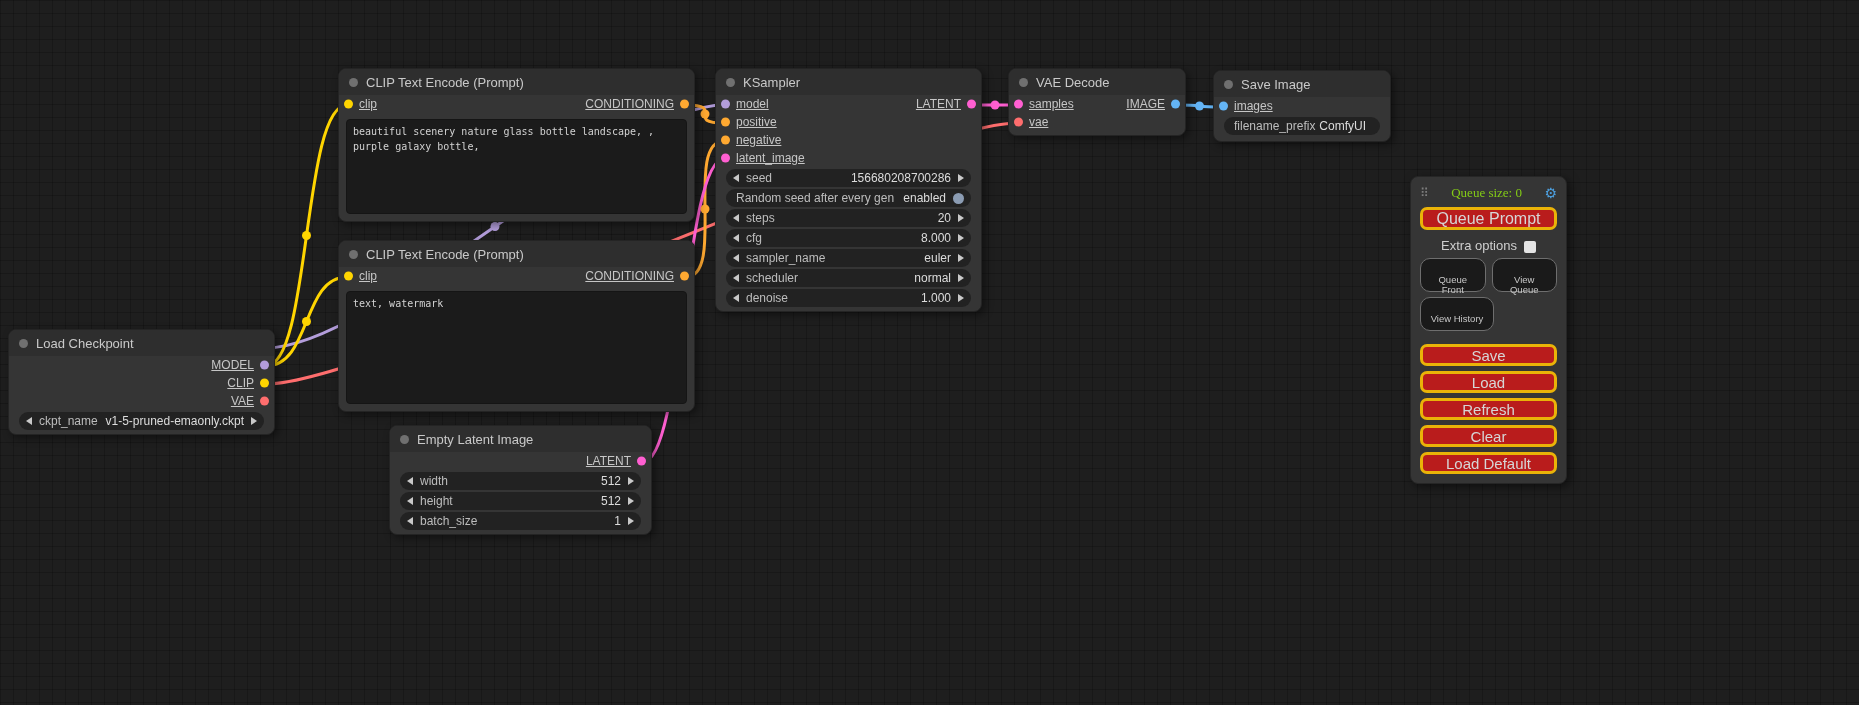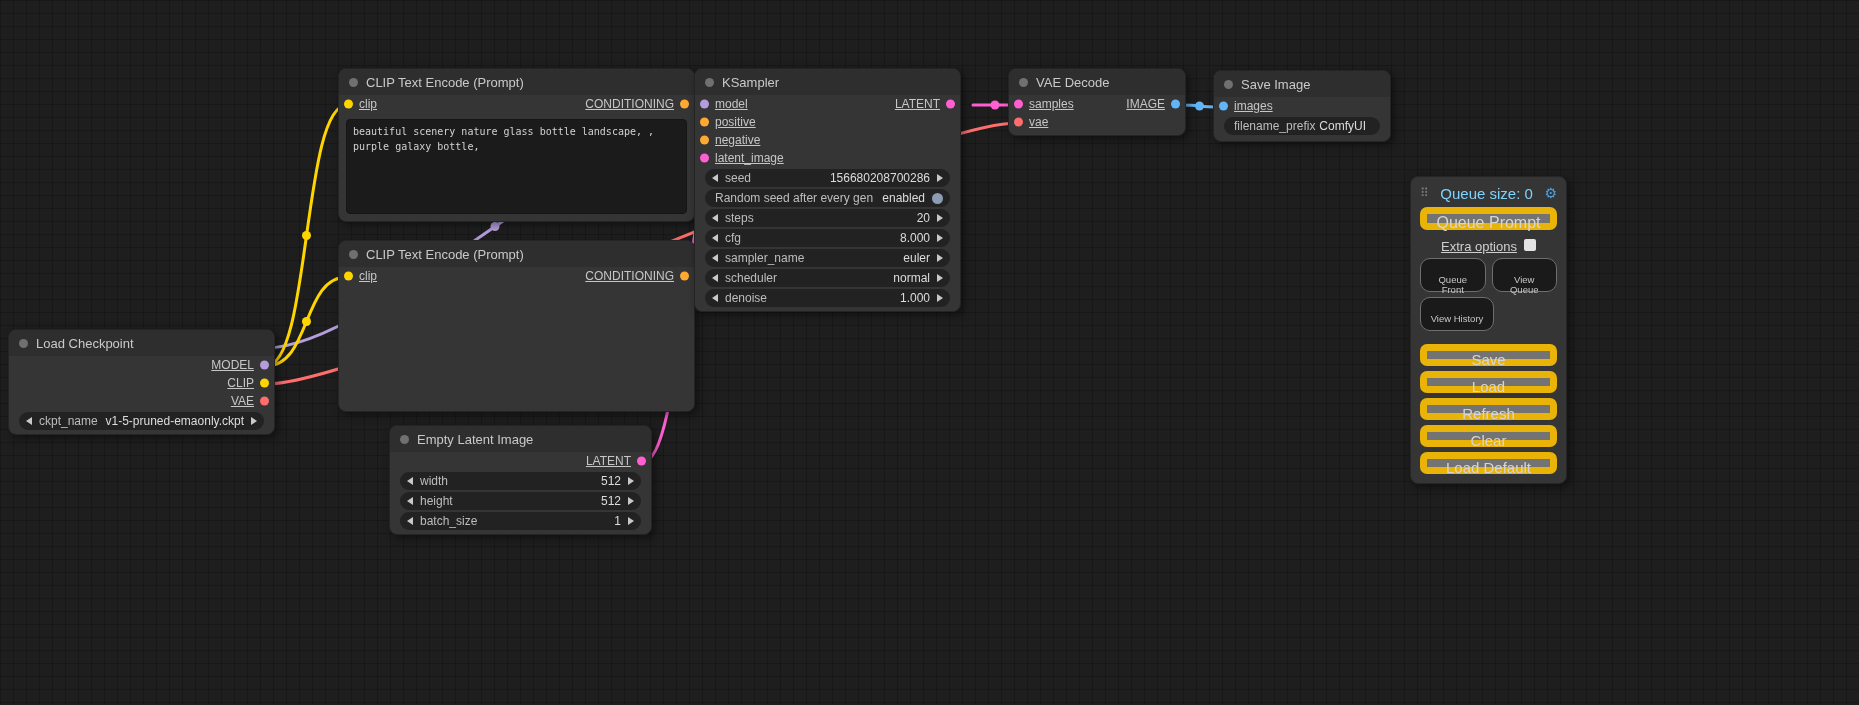--- a/index.html
+++ b/index.html
@@ -53,32 +53,32 @@
 
   
   .queue-panel{
     position:absolute;z-index:3;left:1410px;top:176px;width:157px;
     background:#353535;border:1px solid #262626;border-radius:8px;
     box-shadow:3px 3px 10px rgba(0,0,0,.5);
     padding:8px 9px 9px 9px;
   }
   .qhead{display:flex;align-items:center;height:16px;}
   .qdrag{color:#7d7d7d;font-size:12px;cursor:grab;line-height:1;}
-  .qsize{flex:1;text-align:center;color:#7dd3fc;font-size:15px;}
+  .qsize{flex:1;text-align:center;color:#84cc16;font-size:13px;font-family:Liberation Serif, serif;}
   .qgear{color:#4da0e0;font-size:14px;cursor:pointer;line-height:1;}
   .qbtn{
     display:block;width:100%;
-    background:#737373;border:7px solid #eab308;border-radius:7px;
+    background:#b91c1c;border:3px solid #eab308;border-radius:7px;
     color:#d6d6d6;font-family:"Liberation Sans",sans-serif;cursor:pointer;
   }
   .qbtn.primary{height:23px;font-size:16px;margin-top:6px;}
   .qbtn.big{height:22px;font-size:15px;}
   .qbtn.gap{margin-top:5px;}
   .qbtn.gap-top{margin-top:13px;}
-  .qextra{display:flex;align-items:flex-start;justify-content:center;gap:7px;margin-top:9px;color:#cfcfcf;font-size:13px;height:14px;text-decoration:underline;}
+  .qextra{display:flex;align-items:flex-end;justify-content:center;gap:7px;margin-top:9px;color:#cfcfcf;font-size:13px;height:14px;}
   .qcheck{width:12px;height:12px;background:#e4e4e4;border-radius:2px;cursor:pointer;}
   .qrow{display:flex;gap:6px;margin-top:5px;}
   .qrow.center{justify-content:flex-start;}
   .qbtn.small{
     width:auto;flex:1;height:13px;font-size:9.5px;line-height:1;
     border-radius:10px;border:1px solid #6e6e6e;background:#1a1a1a;color:#c8c8c8;padding:16px 6px;
   }
   .qbtn.small.history{flex:none;width:74px;}
 </style>
 </head>
@@ -150,20 +150,21 @@
     <div class="ntitle">
       <span class="tdot"></span>
       <span>CLIP Text Encode (Prompt)</span>
     </div>
     <div class="prow">
       <span class="pdot in" style="background: rgb(255, 213, 0);"></span>
       <span class="in-l">clip</span>
       <span class="out-l">CONDITIONING</span>
       <span class="pdot out" style="background: rgb(255, 169, 49);"></span>
     </div>
+    <textarea class="prompt" style="top: 50px;" spellcheck="false">text, watermark</textarea>
   </div>
 
   <div class="node" style="left:389px;top:425px;width:263px;height:110px">
     <div class="ntitle">
       <span class="tdot"></span>
       <span>Empty Latent Image</span>
     </div>
     <div class="prow">
       <span class="out-l">LATENT</span>
       <span class="pdot out" style="background: rgb(255, 95, 209);"></span>
@@ -181,21 +182,21 @@
       <span class="arr-r"></span>
     </div>
     <div class="widget">
       <span class="arr-l"></span>
       <span class="wlabel">batch_size</span>
       <span class="wvalue">1</span>
       <span class="arr-r"></span>
     </div>
   </div>
 
-  <div class="node" style="left:694px;top:68px;width:267px;height:244px">
+  <div class="node" style="left:715px;top:68px;width:267px;height:244px">
     <div class="ntitle">
       <span class="tdot"></span>
       <span>KSampler</span>
     </div>
     <div class="prow">
       <span class="pdot in" style="background: rgb(179, 157, 219);"></span>
       <span class="in-l">model</span>
       <span class="out-l">LATENT</span>
       <span class="pdot out" style="background: rgb(255, 95, 209);"></span>
     </div>

